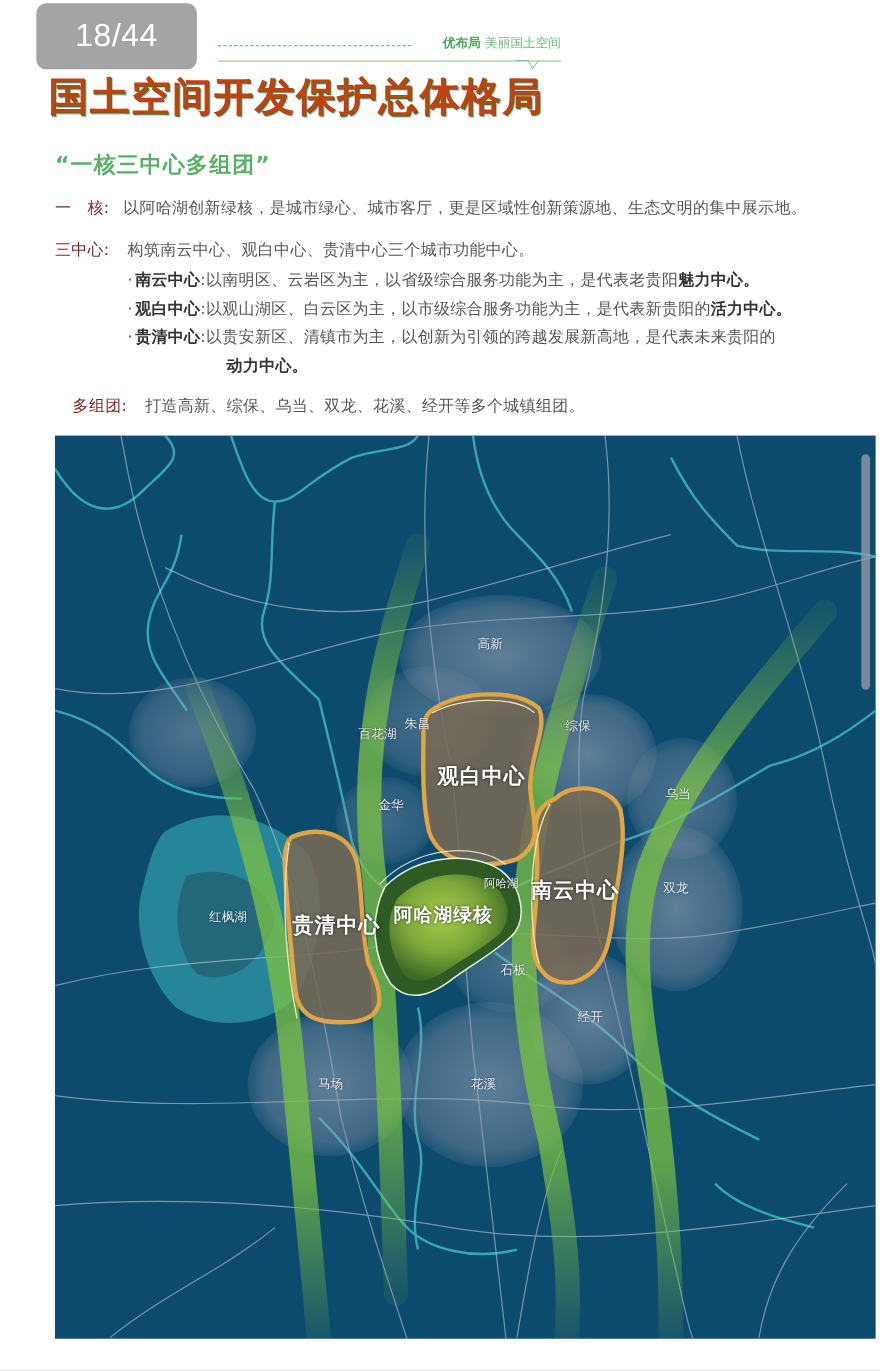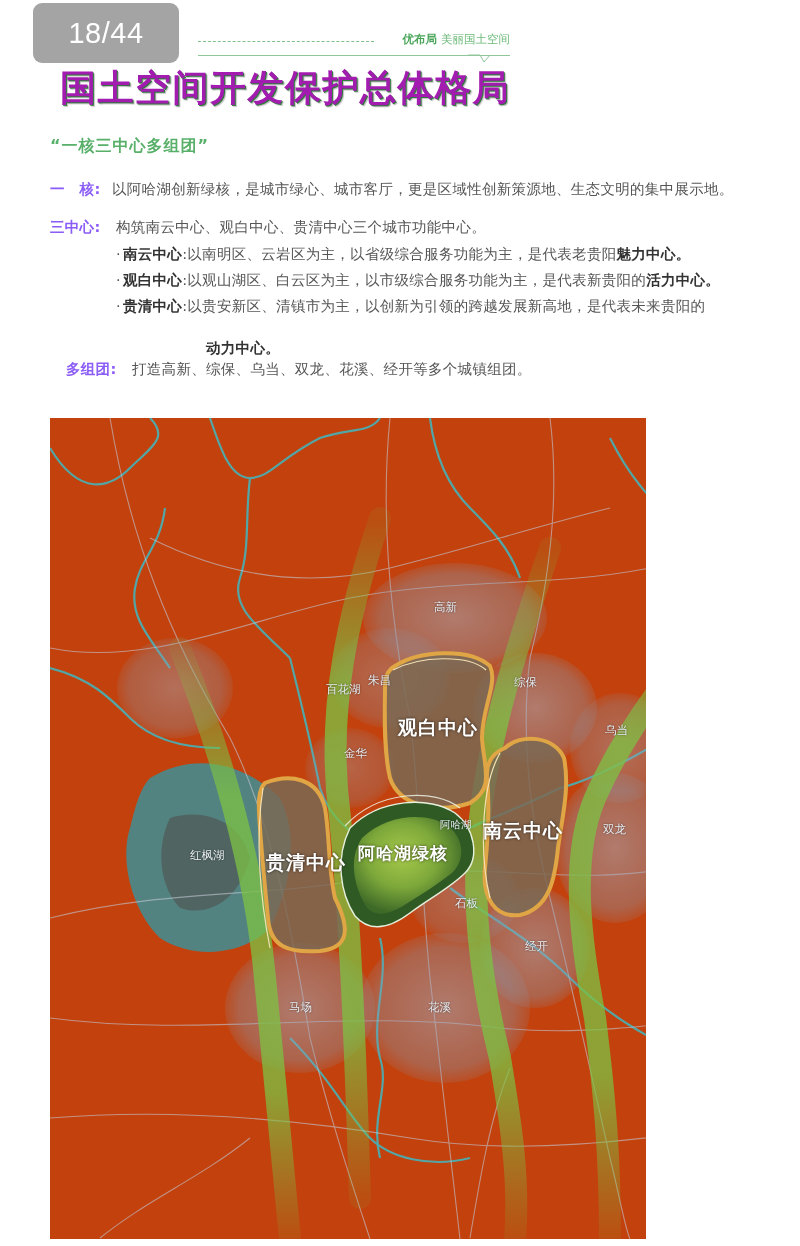--- a/index.html
+++ b/index.html
@@ -16,40 +16,40 @@
   .header-deco { position: absolute; left: 180px; top: 30px; width: 312px; height: 30px; margin-left: 18px; }
   .header-dash { position: absolute; left: 0; top: 11px; width: 176px; border-top: 1px dashed #7fbf8a; }
   .header-tag {
     position: absolute; right: 0; top: 2px; font-size: 11.5px; white-space: nowrap;
   }
   .header-tag .strong { color: #4aa55a; font-weight: bold; }
   .header-tag .light { color: #6cba78; margin-left: 4px; }
   .header-underline { position: absolute; left: 0; top: 25px; width: 312px; border-top: 1px solid #8fc79a; }
 
   .page-title {
-    position: absolute; left: 60px; top: 64px;
-    font-size: 36px; font-weight: bold; color: #a21caf; letter-spacing: 1.5px;
+    position: absolute; left: 44px; top: 64px;
+    font-size: 36px; font-weight: bold; color: #c2410c; letter-spacing: 1.5px;
     text-shadow: 1px 1px 0 #2f7a3c, 2px 2px 1px rgba(0,0,0,0.25);
   }
 
   .section-heading {
     position: absolute; left: 50px; top: 136px;
-    font-size: 16px; font-weight: bold; color: #59b06a; letter-spacing: 1px;
+    font-size: 20px; font-weight: bold; color: #59b06a; letter-spacing: 1px;
   }
 
   .desc-row { position: absolute; font-size: 14.5px; color: #555; white-space: nowrap; letter-spacing: 0.3px; }
-  .desc-label { color: #8b5cf6; font-weight: bold; display: inline-block; }
+  .desc-label { color: #7f1d1d; font-weight: normal; display: inline-block; }
   .sub-row { position: absolute; left: 116px; font-size: 14.5px; color: #555; white-space: nowrap; letter-spacing: 0.3px; }
   .sub-row .bullet { color: #555; margin-right: 2px; }
   .sub-row .sub-label { color: #333; font-weight: bold; }
   .sub-row .hl { color: #333; font-weight: bold; }
 
   .map {
-    position: absolute; left: 50px; top: 396px; width: 596px; height: 821px;
-    background: #c2410c; overflow: hidden; margin-top: 22px;
+    position: absolute; left: 50px; top: 396px; width: 746px; height: 821px;
+    background: #0c4a6e; overflow: hidden;
   }
   .map svg { position: absolute; left: 0; top: 0; }
   .map-label {
     position: absolute; color: #e9eef3; font-size: 11.5px; white-space: nowrap;
     text-shadow: 0 0 2px rgba(0,0,0,0.6);
   }
   .map-label.big { font-size: 19px; font-weight: bold; color: #ffffff; letter-spacing: 1px; text-shadow: 0 0 3px rgba(0,0,0,0.7); }
   .map-scrollbar {
     position: absolute; left: 733px; top: 17px; width: 8px; height: 214px;
     background: #9aa0a8; border-radius: 4px; opacity: 0.75;
@@ -87,21 +87,21 @@
   <span class="bullet">·</span><span class="sub-label">南云中心</span><span>:</span><span>以南明区、云岩区为主，以省级综合服务功能为主，是代表老贵阳</span><span class="hl">魅力中心。</span>
 </div>
 
 <div class="sub-row" style="top:271px;">
   <span class="bullet">·</span><span class="sub-label">观白中心</span><span>:</span><span>以观山湖区、白云区为主，以市级综合服务功能为主，是代表新贵阳的</span><span class="hl">活力中心。</span>
 </div>
 
 <div class="sub-row" style="top:297px;">
   <span class="bullet">·</span><span class="sub-label">贵清中心</span><span>:</span><span>以贵安新区、清镇市为主，以创新为引领的跨越发展新高地，是代表未来贵阳的</span>
 </div>
-<div class="sub-row" style="left:206px; top:339px;">
+<div class="sub-row" style="left:206px; top:323px;">
   <span class="hl">动力中心。</span>
 </div>
 
 <div class="desc-row" style="left:66px; top:360px;">
   <span class="desc-label" style="width:66px;">多组团:</span><span>打造高新、综保、乌当、双龙、花溪、经开等多个城镇组团。</span>
 </div>
 
 <div class="map">
   <svg width="746" height="821" viewBox="0 0 746 821">
     <defs>
@@ -193,21 +193,21 @@
       <path d="M300,410 C330,380 380,378 405,395 C425,410 430,440 415,455 C400,470 380,480 360,495 C340,510 320,515 305,498 C290,475 285,440 300,410 Z" fill="#2f5a24" stroke="#e7f0dc" stroke-width="1.4"></path>
       <path d="M312,420 C338,395 378,394 398,408 C414,420 416,442 402,455 C388,466 372,476 356,486 C338,498 322,500 314,485 C302,462 300,438 312,420 Z" fill="url(#core)"></path>
       <path d="M295,408 C328,372 385,370 410,390" fill="none" stroke="#f3f7ee" stroke-width="1.2" opacity="0.8"></path>
     </g>
   </svg>
 
   <div class="map-label" style="left:384px; top:182px;">高新</div>
   <div class="map-label" style="left:276px; top:264px;">百花湖</div>
   <div class="map-label" style="left:318px; top:255px;">朱昌</div>
   <div class="map-label" style="left:464px; top:257px;">综保</div>
-  <div class="map-label" style="left:555px; top:305px;">乌当</div>
+  <div class="map-label" style="left:555px; top:318px;">乌当</div>
   <div class="map-label" style="left:294px; top:328px;">金华</div>
   <div class="map-label" style="left:390px; top:400px; font-size:10.5px;">阿哈湖</div>
   <div class="map-label" style="left:553px; top:404px;text-align:right;">双龙</div>
   <div class="map-label" style="left:140px; top:430px;">红枫湖</div>
   <div class="map-label" style="left:405px; top:478px;">石板</div>
   <div class="map-label" style="left:475px; top:521px;">经开</div>
   <div class="map-label" style="left:239px; top:582px;">马场</div>
   <div class="map-label" style="left:378px; top:582px;">花溪</div>
 
   <div class="map-label big" style="left:348px; top:297px;">观白中心</div>

